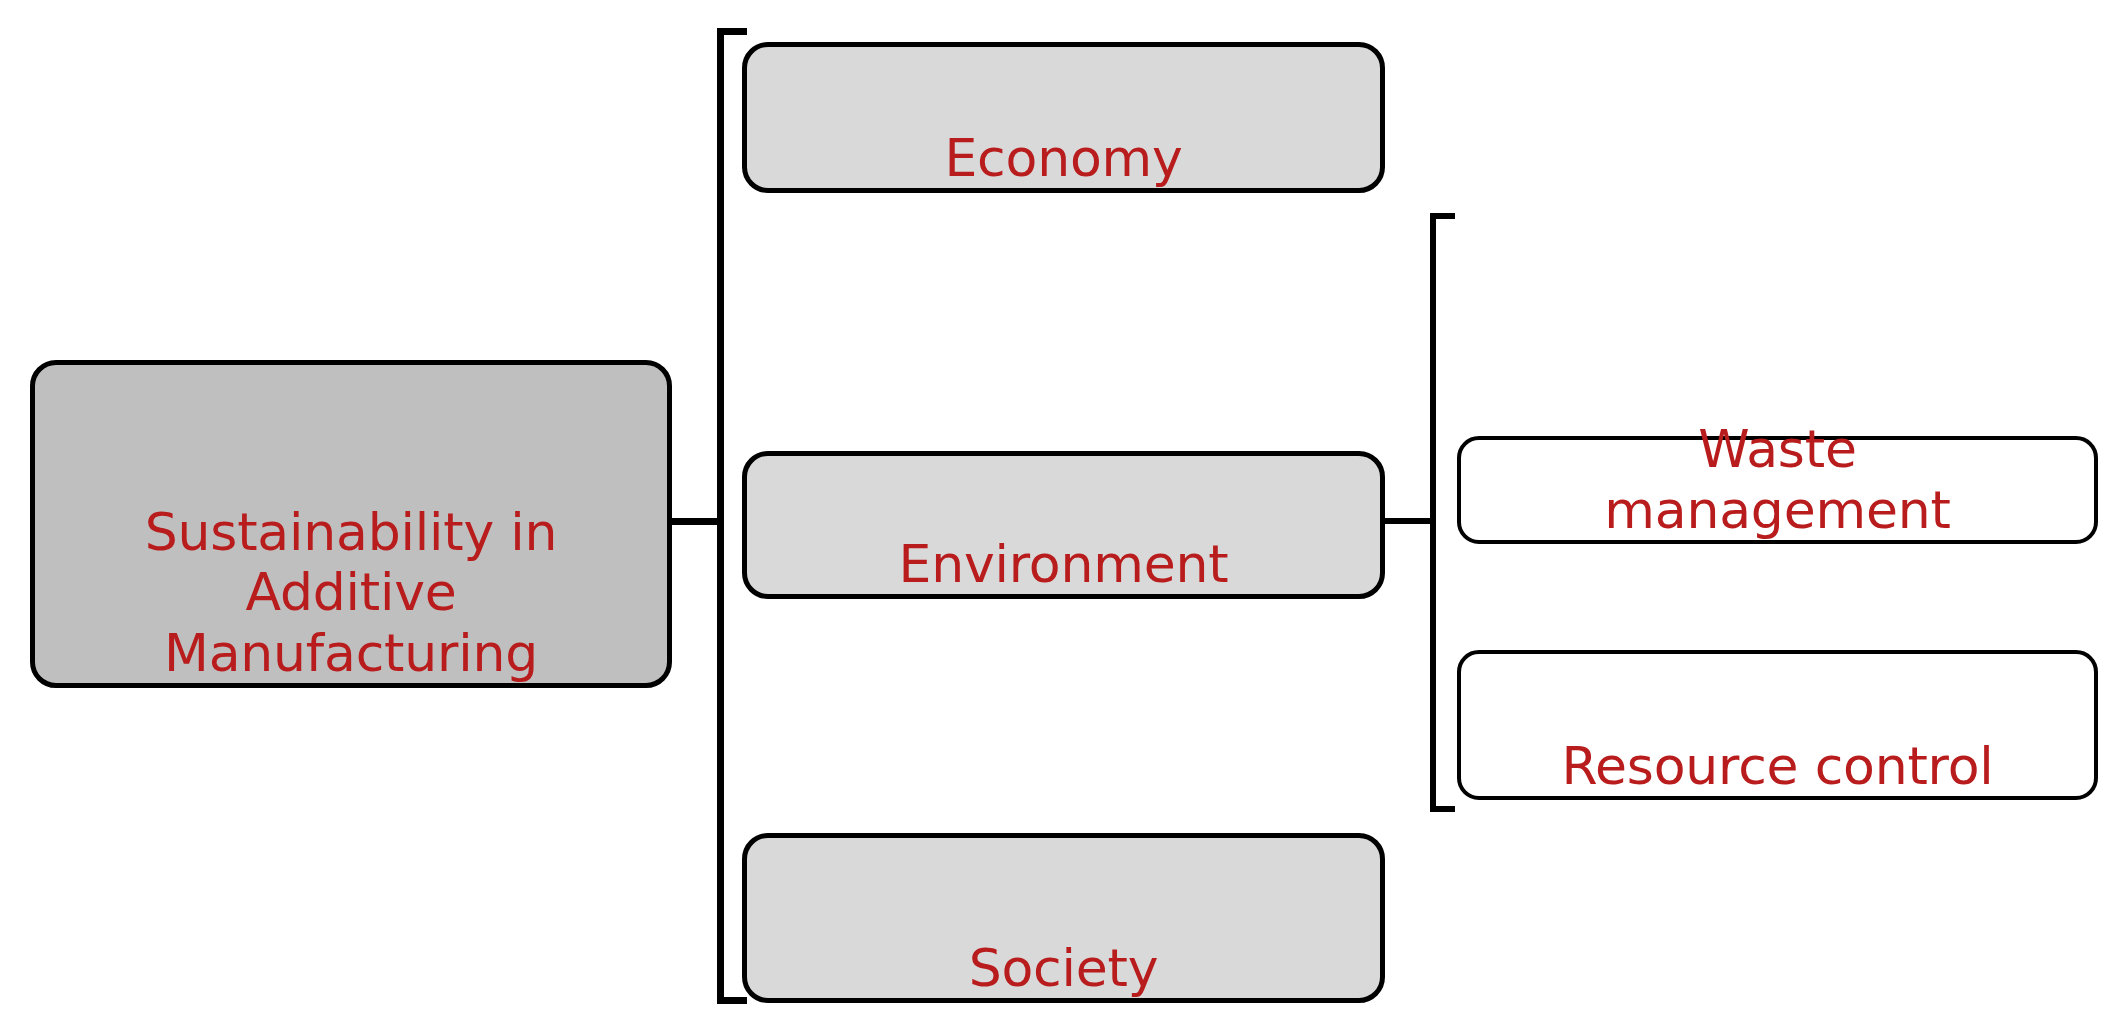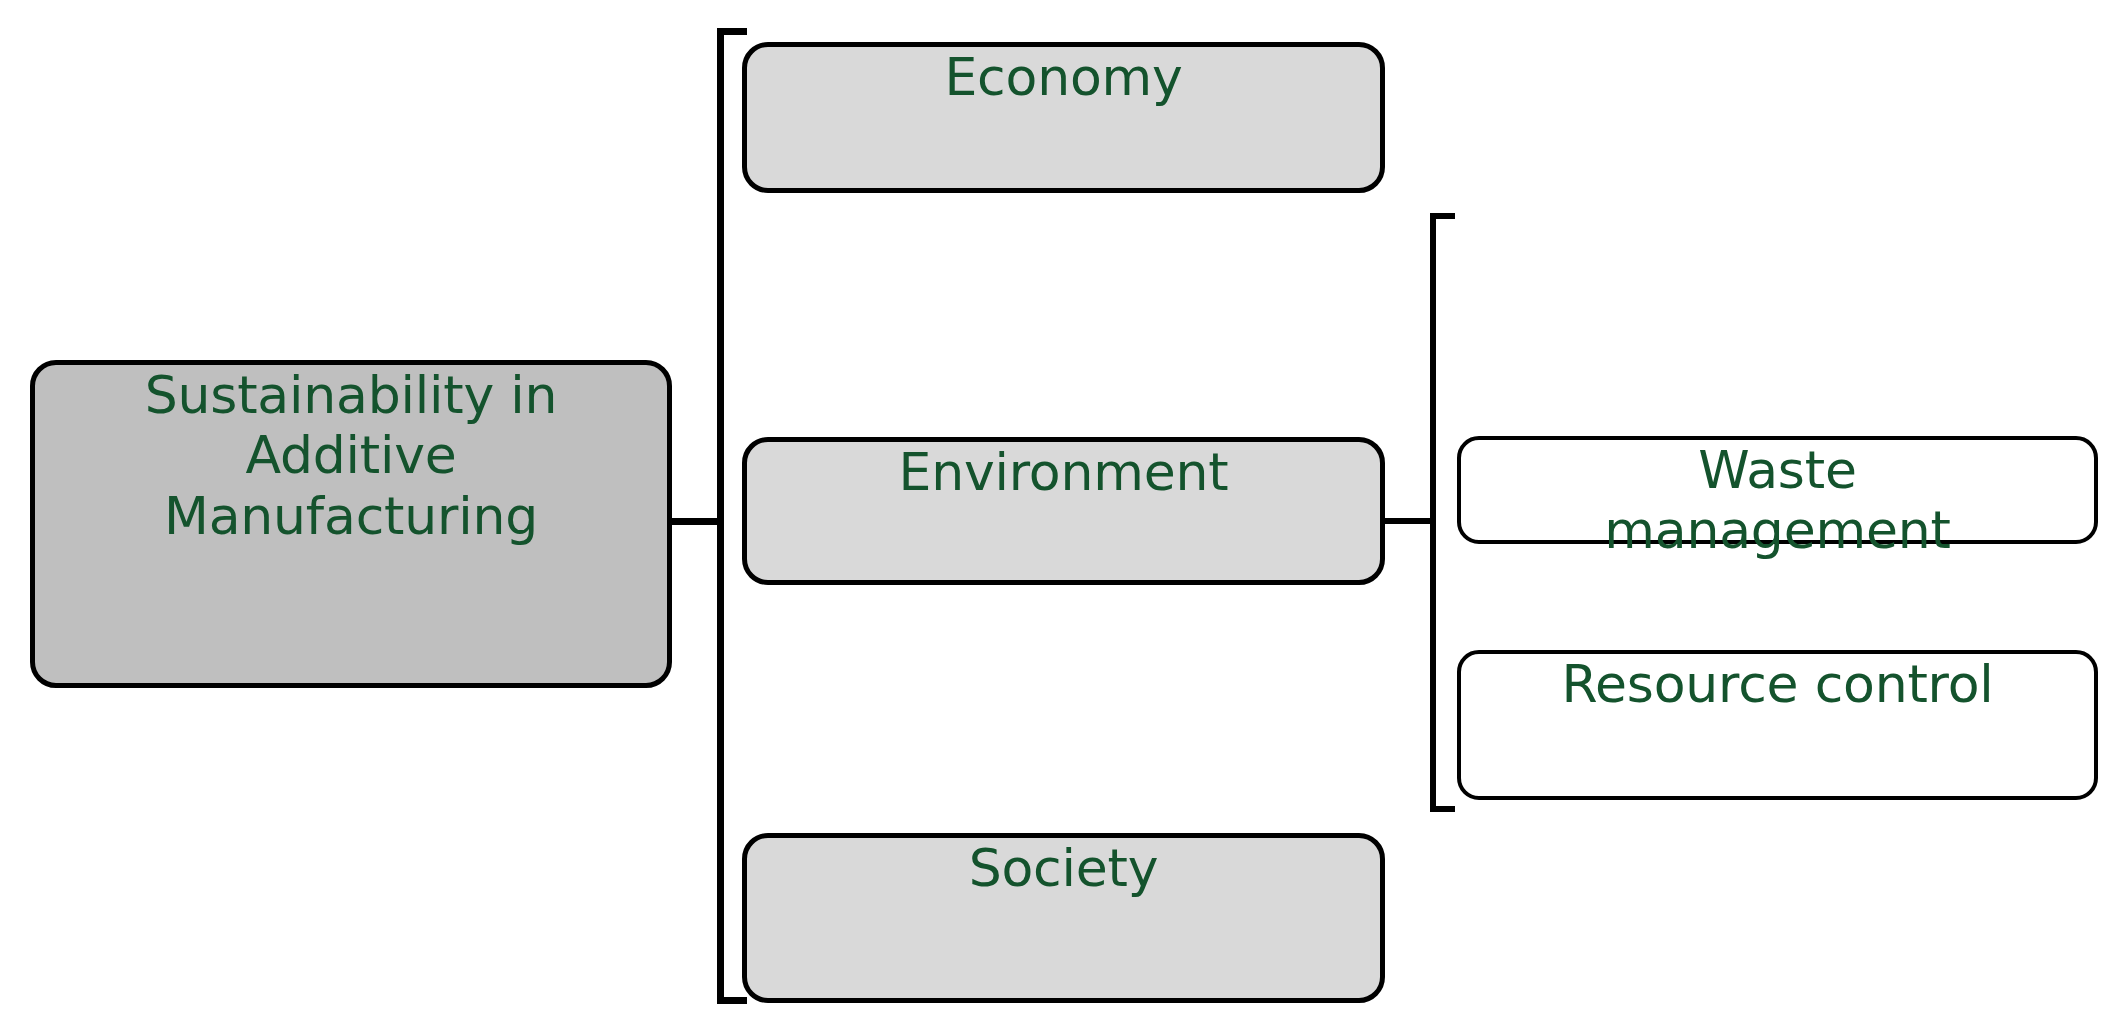--- a/index.html
+++ b/index.html
@@ -12,24 +12,24 @@
     width: 2122px;
     height: 1030px;
     background: #ffffff;
     overflow: hidden;
     font-family: "DejaVu Sans", "Liberation Sans", sans-serif;
   }
   .node {
     position: absolute;
     box-sizing: border-box;
     display: flex;
-    align-items: flex-start;
+    align-items: flex-end;
     justify-content: center;
     text-align: center;
-    color: #14532d;
+    color: #b91c1c;
     border: 5px solid #000000;
     border-radius: 26px;
     line-height: 1.16;
     letter-spacing: -0.2px;
     padding: 0 10px;
   }
   .node-root {
     background: #bfbfbf;
     font-size: 52px;
   }
@@ -77,21 +77,21 @@
   </div>
 
   <div class="edge" style="left:668px; top:518px; width:56px; height:7px;"></div>
 
   <div class="bracket" style="left:717px; top:28px; width:30px; height:976px;"></div>
 
   <div class="node node-branch" style="left:742px; top:42px; width:643px; height:151px;">
     <span class="node-text">Economy</span>
   </div>
 
-  <div class="node node-branch" style="left:742px; top:437px; width:643px; height:148px;">
+  <div class="node node-branch" style="left:742px; top:451px; width:643px; height:148px;">
     <span class="node-text">Environment</span>
   </div>
 
   <div class="node node-branch" style="left:742px; top:833px; width:643px; height:170px;">
     <span class="node-text">Society</span>
   </div>
 
   <div class="edge" style="left:1381px; top:518px; width:55px; height:6px;"></div>
 
   <div class="bracket bracket-2" style="left:1430px; top:213px; width:25px; height:599px;"></div>

